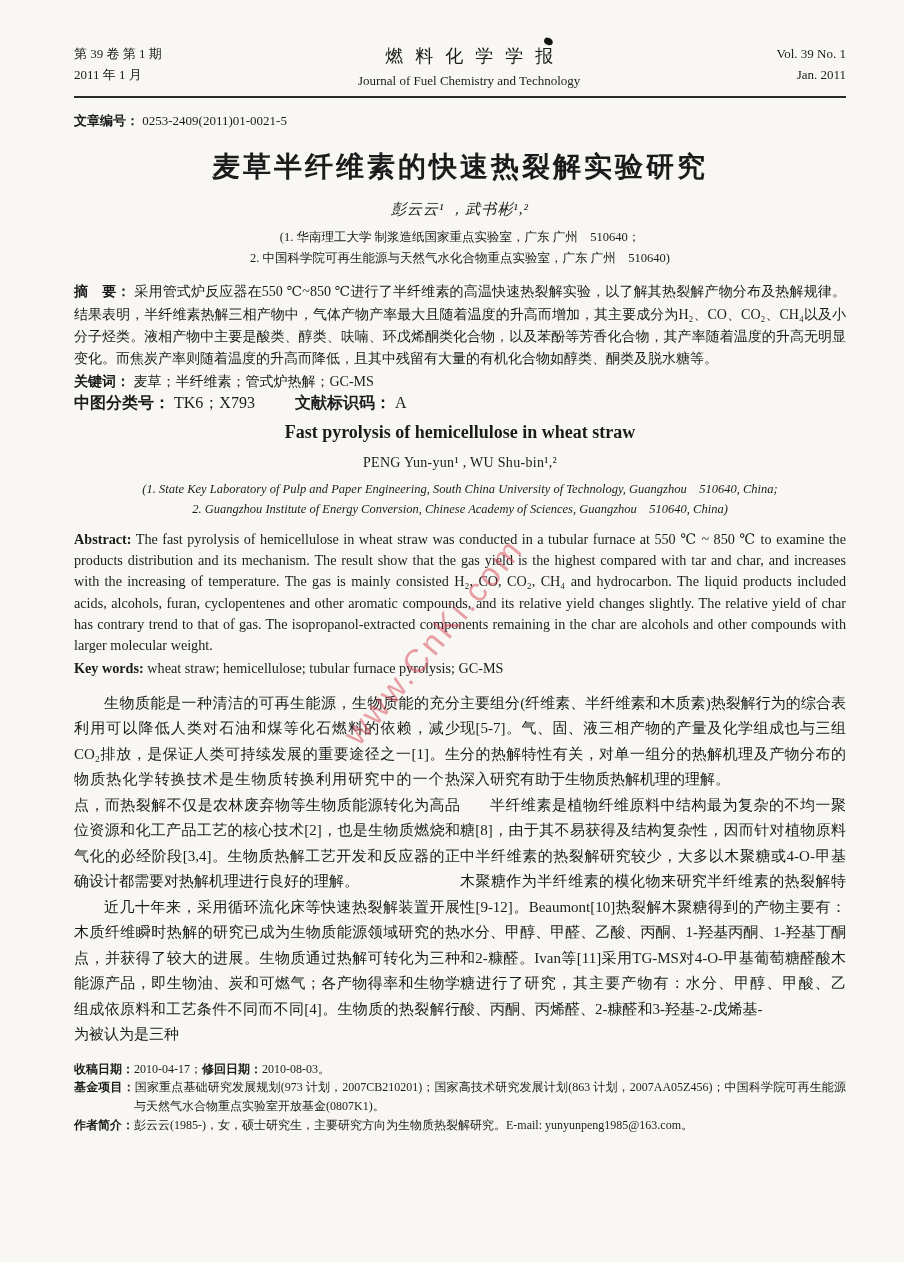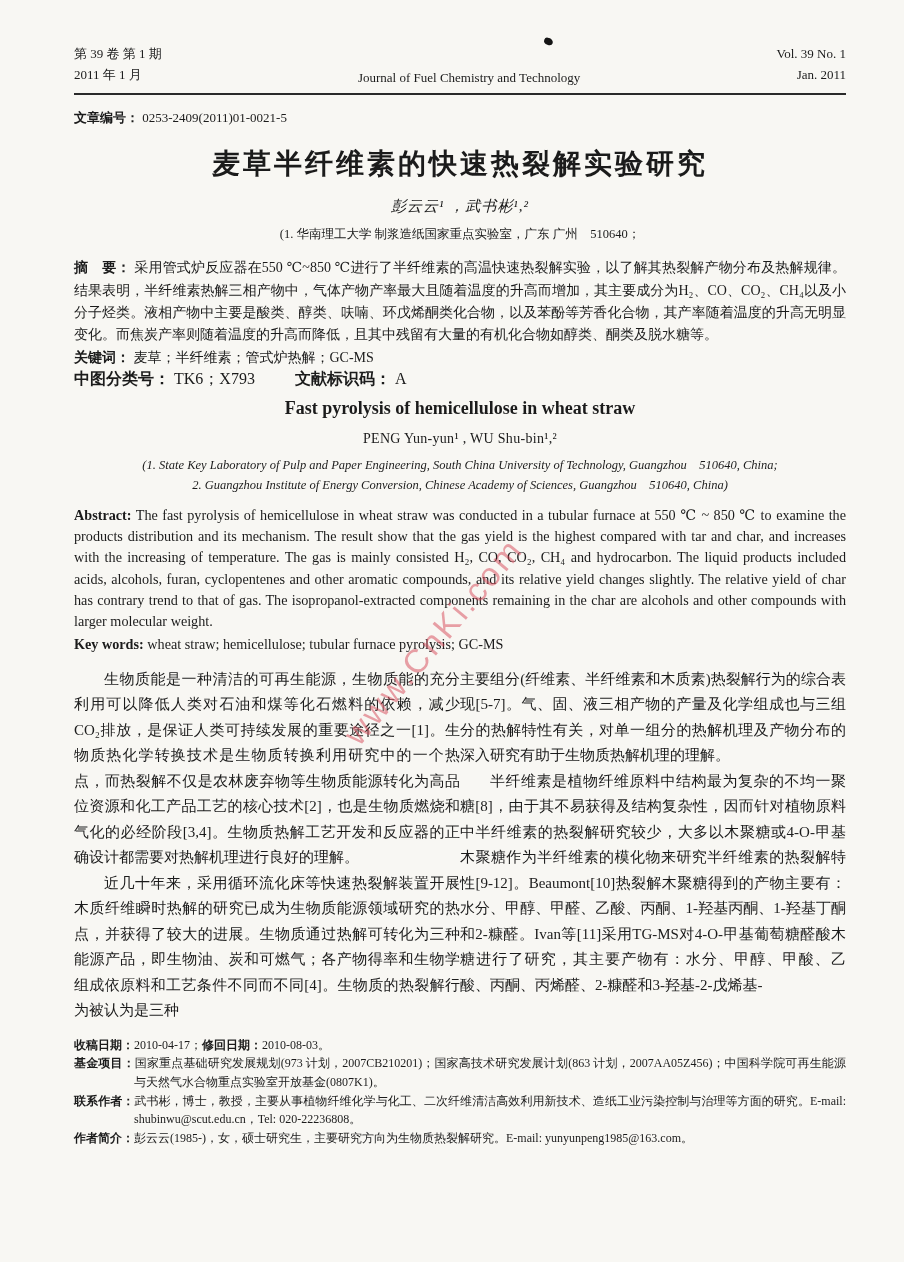--- a/index.html
+++ b/index.html
@@ -5,21 +5,21 @@
   * { margin:0; padding:0; box-sizing:border-box; }
   html,body { background:#b8b6b0; }
   .page {
     width:904px; height:1262px; overflow:hidden; position:relative;
     margin:0 auto;
     background:#f8f7f3;
     padding:44px 58px 0 74px;
     font-family:"Liberation Serif","DejaVu Serif",serif;
     color:#1b1b1b;
   }
-  .journal-header { display:flex; justify-content:space-between; align-items:flex-end; }
+  .journal-header { display:flex; justify-content:space-between; }
   .jh-left,.jh-right { font-size:13px; line-height:1.6; }
   .jh-right { text-align:right; }
   .jh-center { text-align:center; }
   .journal-cn { font-size:18px; letter-spacing:12px; text-indent:12px; font-weight:500; }
   .journal-en { font-size:13px; margin-top:5px; }
   .header-rule { border-top:2px solid #2a2a2a; margin-top:7px; }
   .lbl { font-weight:700; font-family:"Liberation Sans","DejaVu Sans",sans-serif; }
   .lbl-en { font-weight:700; }
   .article-number { margin-top:14px; font-size:13px; }
   .title-cn { margin-top:18px; text-align:center; font-size:28px; font-weight:700; letter-spacing:3px; }
@@ -56,39 +56,41 @@
 
   <span class="scan-dot"></span>
   <div class="watermark">www.CnKi.com</div>
 
   <div class="journal-header">
     <div class="jh-left">
       <div>第 39 卷 第 1 期</div>
       <div>2011 年 1 月</div>
     </div>
     <div class="jh-center">
+      <div class="journal-cn">燃料化学学报</div>
       <div class="journal-en">Journal of Fuel Chemistry and Technology</div>
     </div>
     <div class="jh-right">
       <div>Vol. 39  No. 1</div>
       <div>Jan.  2011</div>
     </div>
   </div>
   <div class="header-rule"></div>
 
   <p class="article-number">
     <span class="lbl">文章编号：</span>
     <span>0253-2409(2011)01-0021-5</span>
   </p>
 
   <h1 class="title-cn">麦草半纤维素的快速热裂解实验研究</h1>
   <p class="authors-cn">彭云云¹ ，武书彬¹,²</p>
 
   <div class="affil">
     <div>(1. 华南理工大学 制浆造纸国家重点实验室，广东 广州　510640；</div>
+    <div>2. 中国科学院可再生能源与天然气水化合物重点实验室，广东 广州　510640)</div>
   </div>
 
   <p class="abstract-cn">
     <span class="lbl">摘　要：</span>
     <span>采用管式炉反应器在550 ℃~850 ℃进行了半纤维素的高温快速热裂解实验，以了解其热裂解产物分布及热解规律。结果表明，半纤维素热解三相产物中，气体产物产率最大且随着温度的升高而增加，其主要成分为H₂、CO、CO₂、CH₄以及小分子烃类。液相产物中主要是酸类、醇类、呋喃、环戊烯酮类化合物，以及苯酚等芳香化合物，其产率随着温度的升高无明显变化。而焦炭产率则随着温度的升高而降低，且其中残留有大量的有机化合物如醇类、酮类及脱水糖等。</span>
   </p>
 
   <p class="kw-line">
     <span class="lbl">关键词：</span>
     <span>麦草；半纤维素；管式炉热解；GC-MS</span>
@@ -130,20 +132,17 @@
   </div>
 
   <div class="footnotes">
     <p class="fn">
       <span class="lbl">收稿日期：</span><span>2010-04-17；</span><span class="lbl">修回日期：</span><span>2010-08-03。</span>
     </p>
     <p class="fn">
       <span class="lbl">基金项目：</span><span>国家重点基础研究发展规划(973 计划，2007CB210201)；国家高技术研究发展计划(863 计划，2007AA05Z456)；中国科学院可再生能源与天然气水合物重点实验室开放基金(0807K1)。</span>
     </p>
     <p class="fn">
-      <span class="lbl">联系作者：</span><span>武书彬，博士，教授，主要从事植物纤维化学与化工、二次纤维清洁高效利用新技术、造纸工业污染控制与治理等方面的研究。E-mail: shubinwu@scut.edu.cn，Tel: 020-22236808。</span>
-    </p>
-    <p class="fn">
       <span class="lbl">作者简介：</span><span>彭云云(1985-)，女，硕士研究生，主要研究方向为生物质热裂解研究。E-mail: yunyunpeng1985@163.com。</span>
     </p>
   </div>
 
 </div>
 
 </body></html>

